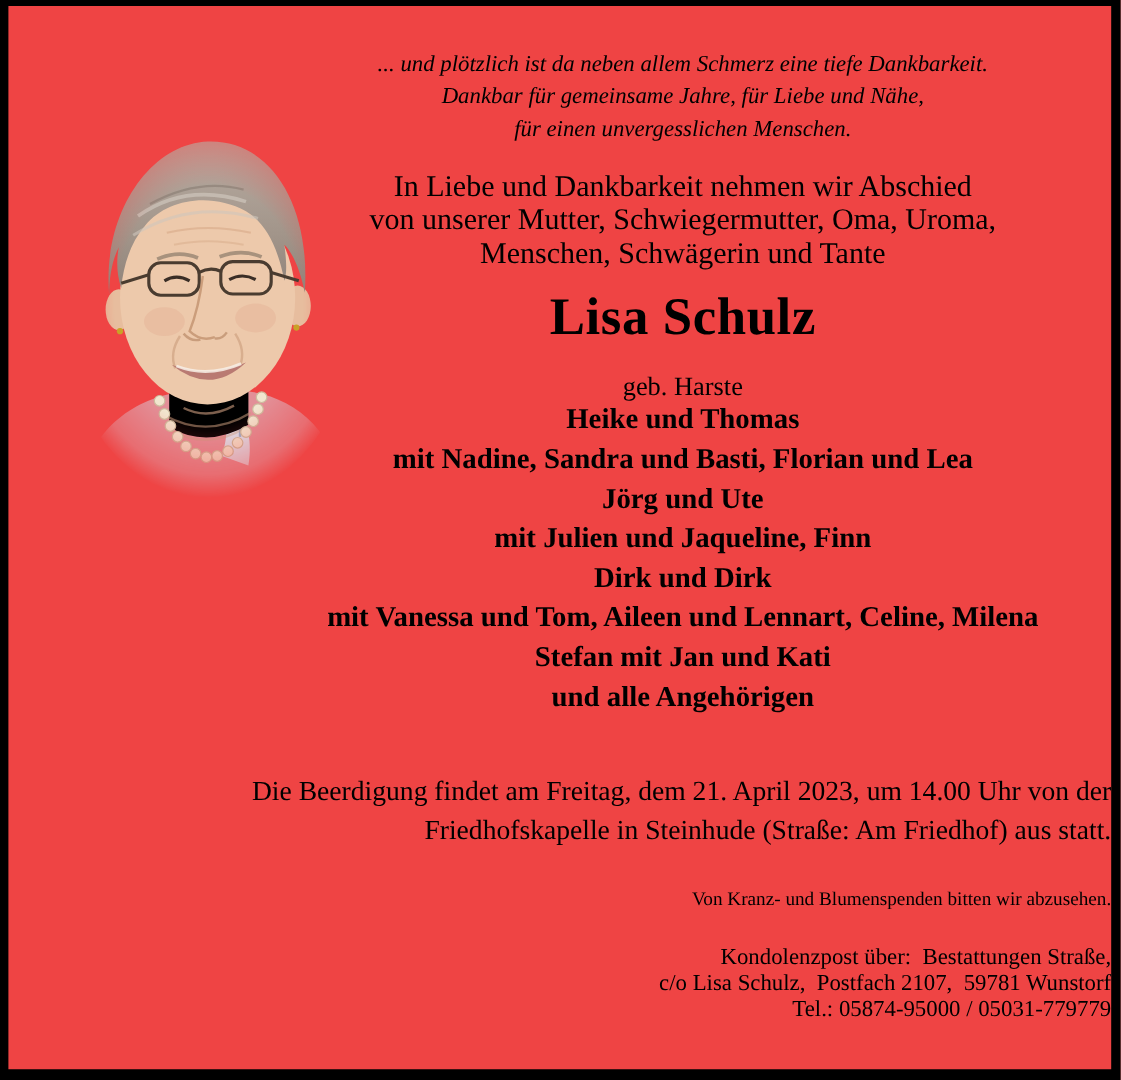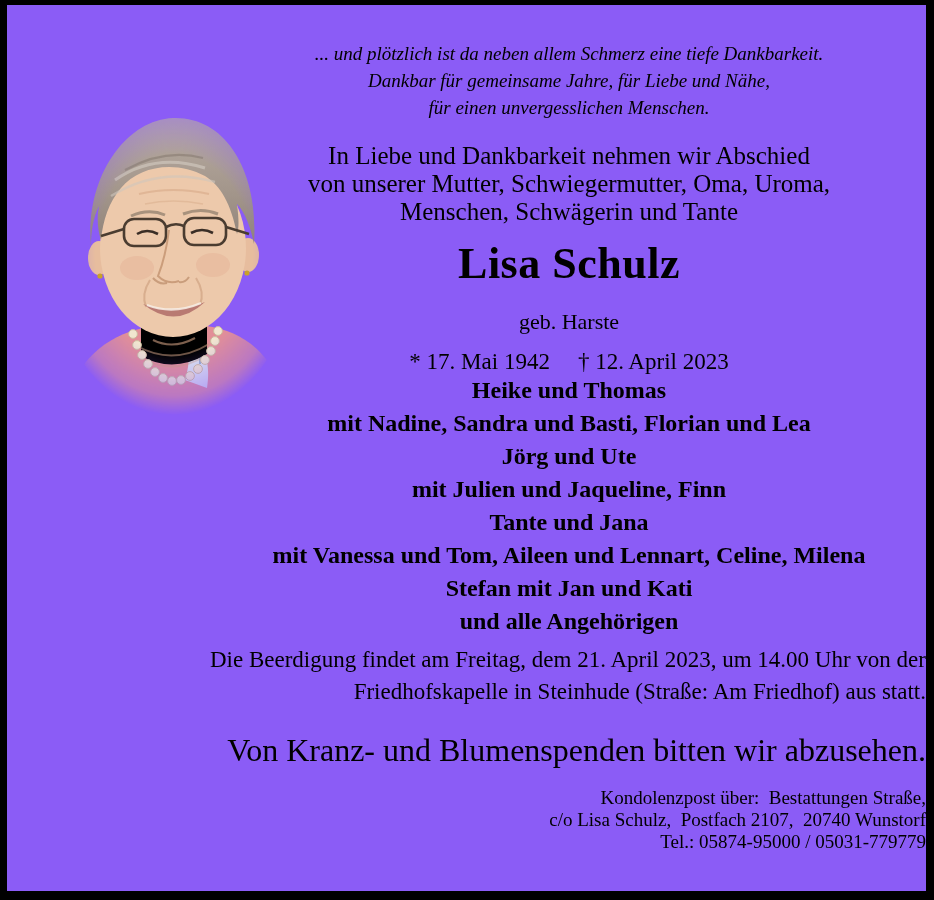--- a/index.html
+++ b/index.html
@@ -2,41 +2,41 @@
 <html lang="de"><head>
 <meta charset="utf-8">
 <style>
   html,body{margin:0;padding:0;background:#ffffff;}
   .page{
     position:relative;
     width:934px;height:900px;
     box-sizing:border-box;
     border:solid #000;
     border-width:5px 8px 9px 7px;
-    background:#8b5cf6;
+    background:#ef4444;
     color:#000;
     font-family:"Liberation Serif","DejaVu Serif",serif;
     overflow:hidden;
   }
   .photo{
     position:absolute;left:48px;top:103px;width:240px;height:307px;
   }
   .upper{
     position:absolute;left:200px;top:35px;width:724px;text-align:center;
   }
   .quote{font-style:italic;font-size:19px;line-height:27px;}
   .intro{margin-top:21px;font-size:25px;line-height:28px;}
   .name{margin-top:17px;font-size:44px;line-height:42px;font-weight:bold;letter-spacing:0.5px;}
   .maiden{margin-top:25px;font-size:22px;line-height:24px;}
   .dates{margin-top:15px;font-size:23px;line-height:25px;}
   .dates .death{margin-left:28px;}
   .mourners{font-size:24px;line-height:33px;font-weight:bold;}
   .lower{position:absolute;left:0;top:639px;width:100%;text-align:right;}
   .funeral{font-size:23px;line-height:32px;}
-  .donations{margin-top:29px;font-size:32px;line-height:26px;}
+  .donations{margin-top:29px;font-size:16px;line-height:26px;}
   .condolence{margin-top:24px;font-size:19px;line-height:22px;}
   .prewrap{white-space:pre-wrap;}
 </style>
 </head>
 <body>
 
 <div class="page">
 
   <svg class="photo" viewBox="0 0 240 307" aria-hidden="true">
     <defs>
@@ -137,44 +137,41 @@
 
     <div class="intro">
       <div>In Liebe und Dankbarkeit nehmen wir Abschied</div>
       <div>von unserer Mutter, Schwiegermutter, Oma, Uroma,</div>
       <div>Menschen, Schwägerin und Tante</div>
     </div>
 
     <div class="name">Lisa Schulz</div>
     <div class="maiden">geb. Harste</div>
 
-    <div class="dates">
-      <span class="birth">* 17. Mai 1942</span><span class="death">† 12. April 2023</span>
-    </div>
 
     <div class="mourners">
       <div>Heike und Thomas</div>
       <div>mit Nadine, Sandra und Basti, Florian und Lea</div>
       <div>Jörg und Ute</div>
       <div>mit Julien und Jaqueline, Finn</div>
-      <div>Tante und Jana</div>
+      <div>Dirk und Dirk</div>
       <div>mit Vanessa und Tom, Aileen und Lennart, Celine, Milena</div>
       <div>Stefan mit Jan und Kati</div>
       <div>und alle Angehörigen</div>
     </div>
   </div>
 
   <div class="lower">
     <div class="funeral">
       <div>Die Beerdigung findet am Freitag, dem 21. April 2023, um 14.00 Uhr von der</div>
       <div>Friedhofskapelle in Steinhude (Straße: Am Friedhof) aus statt.</div>
     </div>
 
     <div class="donations">Von Kranz- und Blumenspenden bitten wir abzusehen.</div>
 
     <div class="condolence">
       <div class="prewrap">Kondolenzpost über:  Bestattungen Straße,</div>
-      <div class="prewrap">c/o Lisa Schulz,  Postfach 2107,  20740 Wunstorf</div>
+      <div class="prewrap">c/o Lisa Schulz,  Postfach 2107,  59781 Wunstorf</div>
       <div class="prewrap">Tel.: 05874-95000 / 05031-779779</div>
     </div>
   </div>
 
 </div>
 
 </body></html>

